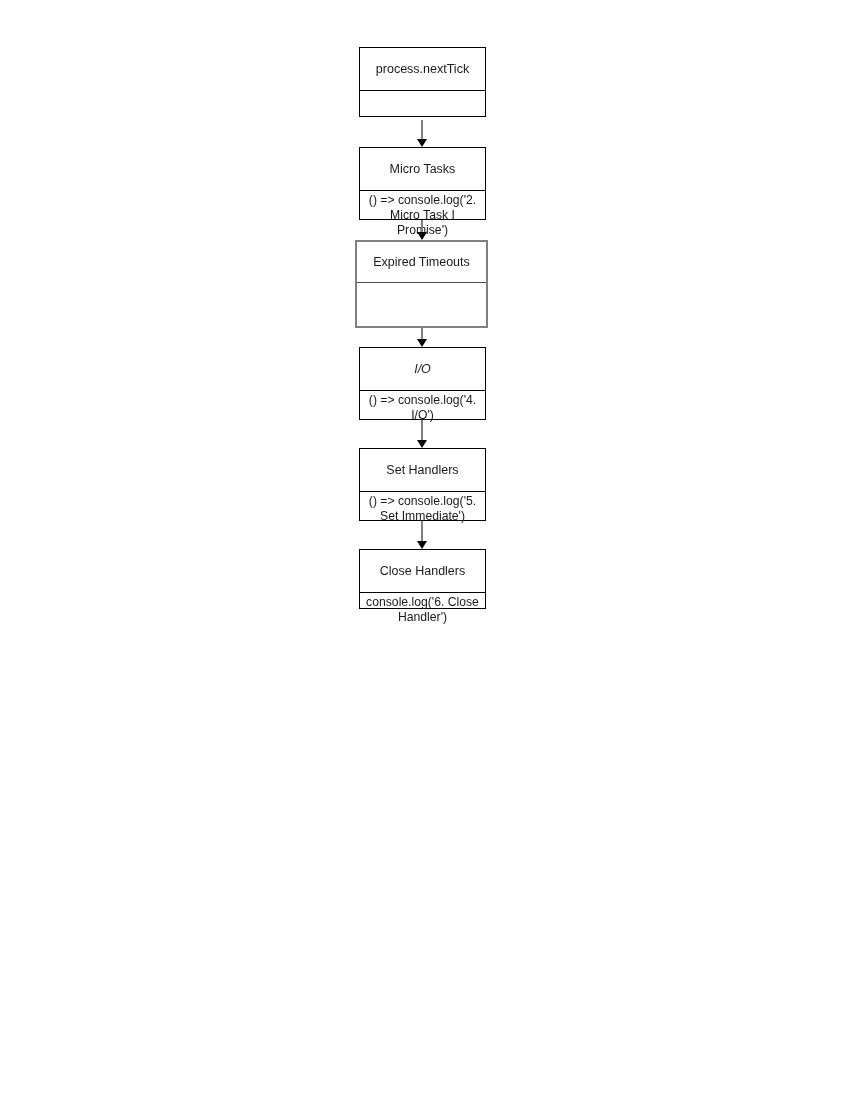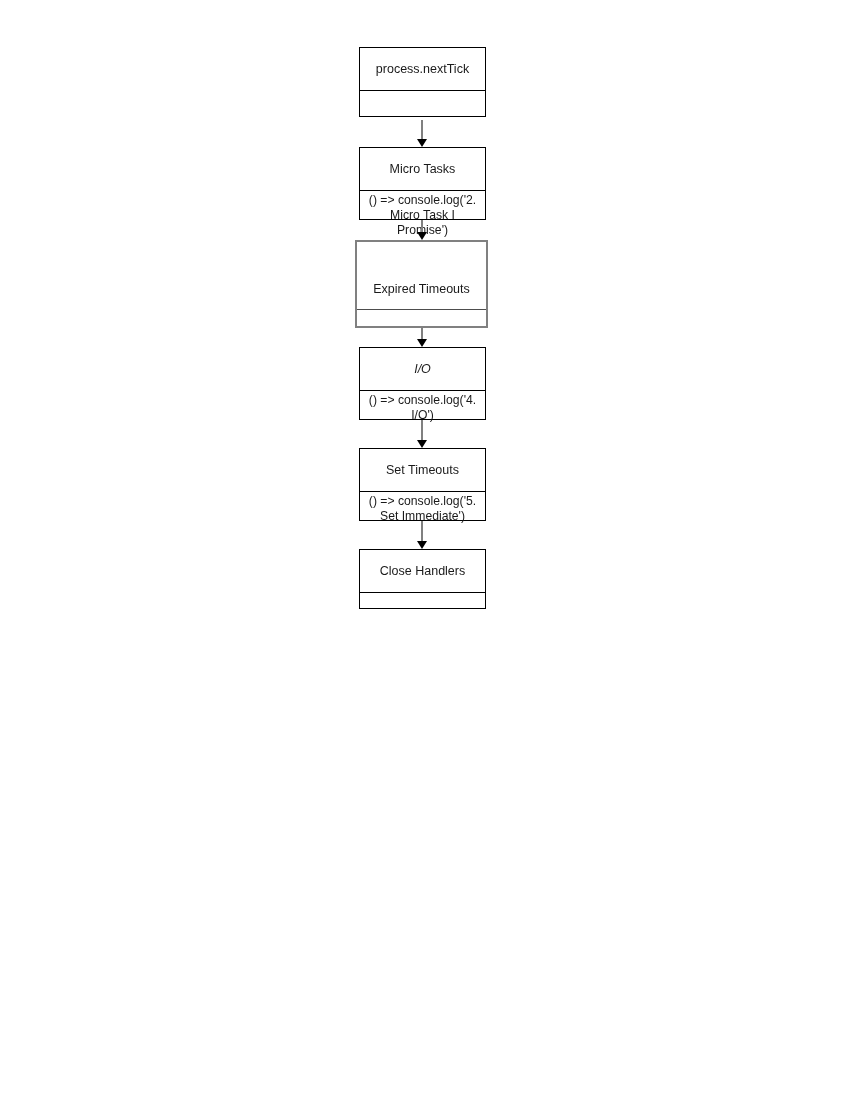--- a/index.html
+++ b/index.html
@@ -43,21 +43,20 @@
     text-align: center;
     color: #1a1a1a;
     font-size: 12.5px;
     line-height: 15px;
     padding: 0 4px;
     border-bottom: 1px solid #000000;
     flex: none;
   }
   .node.gray-border > .node-header {
     border-bottom: 1px solid #4d4d4d;
-    margin-top: 27px;
   }
 
   .node-body {
     box-sizing: border-box;
     flex: 1 1 auto;
     display: flex;
     align-items: center;
     justify-content: center;
     text-align: center;
     color: #1a1a1a;
@@ -129,27 +128,29 @@
     <div class="node-body">() =&gt; console.log('4.
 I/O')</div>
   </div>
 
   <div class="connector" style="left:422px; top:420px; height:28px;">
     <div class="shaft" style="height:20px;"></div>
     <div class="head" style="top:20px;"></div>
   </div>
 
   <div class="node" style="left:359px; top:448px; width:127px; height:73px;">
-    <div class="node-header" style="height:43px;">Set Timeouts</div>
+    <div class="node-header" style="height:43px;">Set Handlers</div>
     <div class="node-body">() =&gt; console.log('5.
 Set Immediate')</div>
   </div>
 
   <div class="connector" style="left:422px; top:521px; height:28px;">
     <div class="shaft" style="height:20px;"></div>
     <div class="head" style="top:20px;"></div>
   </div>
 
   <div class="node" style="left:359px; top:549px; width:127px; height:60px;">
     <div class="node-header" style="height:43px;">Close Handlers</div>
+    <div class="node-body">console.log('6. Close
+Handler')</div>
   </div>
 
 </div>
 
 </body></html>

